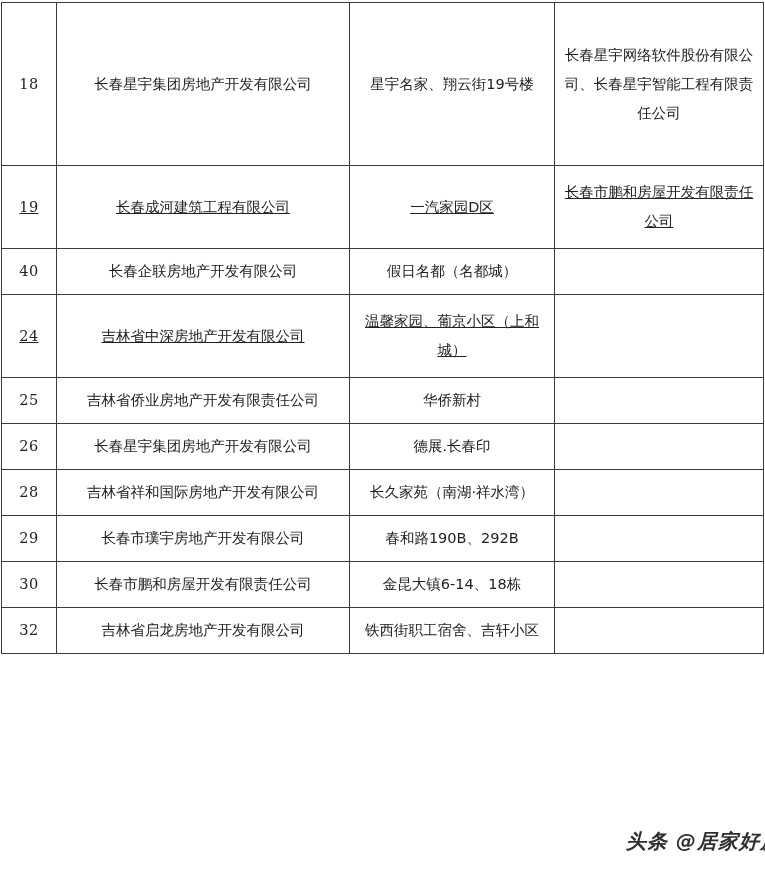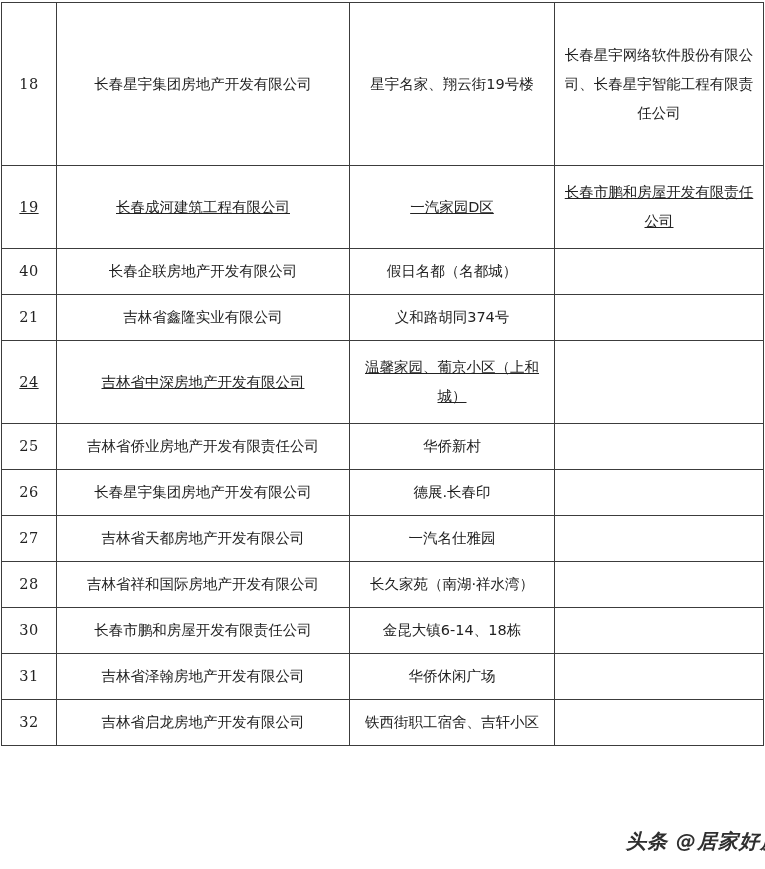--- a/index.html
+++ b/index.html
@@ -92,66 +92,54 @@
           <td class="company">长春成河建筑工程有限公司</td>
           <td class="project">一汽家园D区</td>
           <td class="related">长春市鹏和房屋开发有限责任公司</td>
         </tr>
         <tr class="r-reg">
           <td class="idx">40</td>
           <td class="company">长春企联房地产开发有限公司</td>
           <td class="project">假日名都（名都城）</td>
           <td class="related"></td>
         </tr>
-        <tr class="r-reg">
-          <td class="idx">21</td>
-          <td class="company">吉林省鑫隆实业有限公司</td>
-          <td class="project">义和路胡同374号</td>
-          <td class="related"></td>
-        </tr>
         <tr class="r-mid">
           <td class="idx">24</td>
           <td class="company">吉林省中深房地产开发有限公司</td>
           <td class="project">温馨家园、葡京小区（上和城）</td>
           <td class="related"></td>
         </tr>
         <tr class="r-reg">
           <td class="idx">25</td>
           <td class="company">吉林省侨业房地产开发有限责任公司</td>
           <td class="project">华侨新村</td>
           <td class="related"></td>
         </tr>
         <tr class="r-reg">
           <td class="idx">26</td>
           <td class="company">长春星宇集团房地产开发有限公司</td>
           <td class="project">德展.长春印</td>
           <td class="related"></td>
         </tr>
         <tr class="r-reg">
-          <td class="idx">27</td>
-          <td class="company">吉林省天都房地产开发有限公司</td>
-          <td class="project">一汽名仕雅园</td>
-          <td class="related"></td>
-        </tr>
-        <tr class="r-reg">
           <td class="idx">28</td>
           <td class="company">吉林省祥和国际房地产开发有限公司</td>
           <td class="project">长久家苑（南湖·祥水湾）</td>
           <td class="related"></td>
         </tr>
         <tr class="r-reg">
+          <td class="idx">29</td>
+          <td class="company">长春市璞宇房地产开发有限公司</td>
+          <td class="project">春和路190B、292B</td>
+          <td class="related"></td>
+        </tr>
+        <tr class="r-reg">
           <td class="idx">30</td>
           <td class="company">长春市鹏和房屋开发有限责任公司</td>
           <td class="project">金昆大镇6-14、18栋</td>
-          <td class="related"></td>
-        </tr>
-        <tr class="r-reg">
-          <td class="idx">31</td>
-          <td class="company">吉林省泽翰房地产开发有限公司</td>
-          <td class="project">华侨休闲广场</td>
           <td class="related"></td>
         </tr>
         <tr class="r-reg">
           <td class="idx">32</td>
           <td class="company">吉林省启龙房地产开发有限公司</td>
           <td class="project">铁西街职工宿舍、吉轩小区</td>
           <td class="related"></td>
         </tr>
       </tbody>
   </table>

